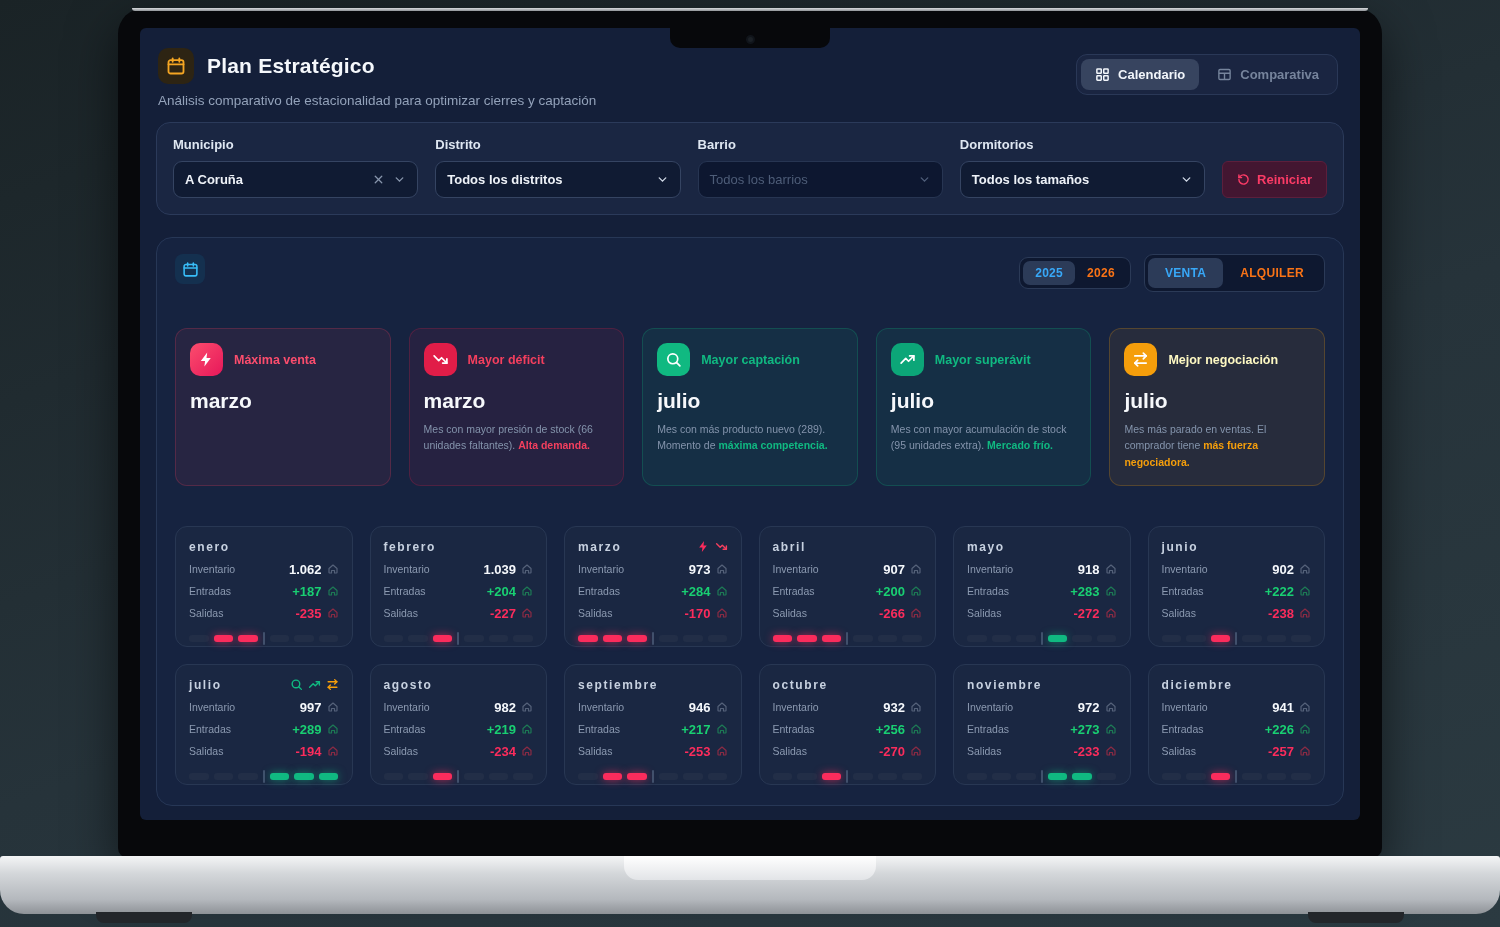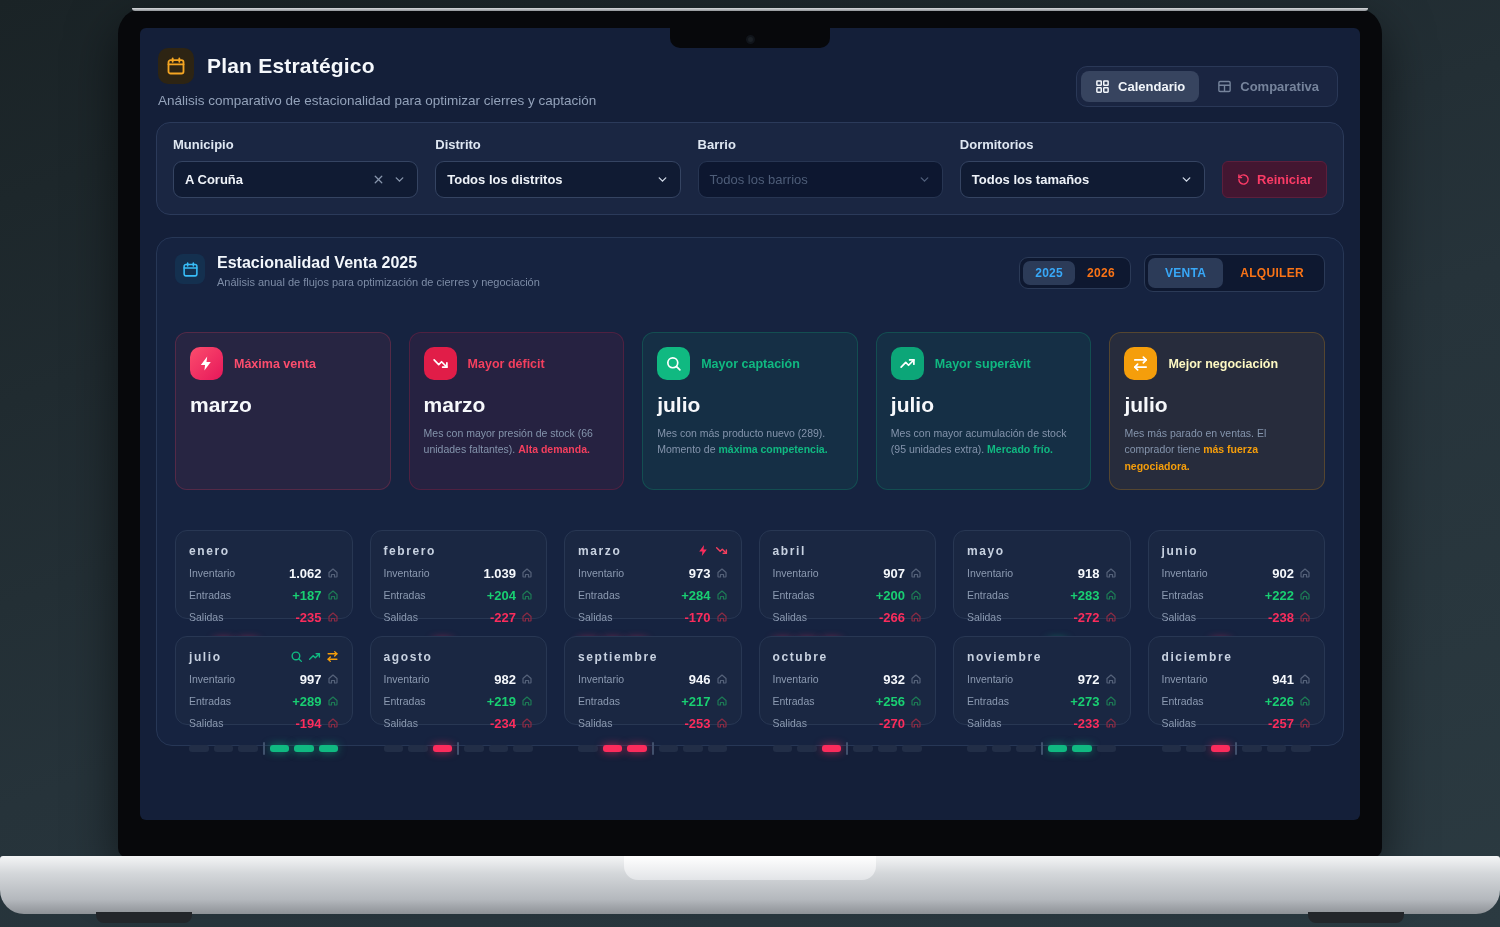--- a/index.html
+++ b/index.html
@@ -34,21 +34,21 @@
 
   
   .ui { position:absolute; inset:0; padding:14px 16px; color:#e8eef7; font-size:13px; }
   .app-header { position:relative; padding:6px 2px 0 2px; }
   .hdr-row { display:flex; align-items:center; gap:13px; }
   .hdr-ic { width:36px; height:36px; border-radius:10px; background:#2d2413;
     display:flex; align-items:center; justify-content:center; color:#f5a623; }
   .hdr-ic svg { width:20px; height:20px; }
   .app-title { font-size:21px; font-weight:700; color:#f5f8fc; letter-spacing:.2px; }
   .app-sub { margin-top:9px; font-size:13.5px; color:#93a2ba; }
-  .view-toggle { position:absolute; right:6px; top:24px; display:flex; gap:4px;
+  .view-toggle { position:absolute; right:6px; top:12px; display:flex; gap:4px;
     background:#1a2541; border:1px solid #2a3857; border-radius:11px; padding:4px; }
   .vt-btn { display:flex; align-items:center; gap:8px; padding:8px 14px; border-radius:8px;
     font-size:13px; font-weight:700; color:#76849c; cursor:pointer; }
   .vt-btn.active { background:#37445f; color:#f2f6fb; }
   .vt-btn svg { width:15px; height:15px; }
 
   
   .filter-card { margin-top:14px; background:#1a2642; border:1px solid #2b3a5a;
     border-radius:14px; padding:14px 16px 16px 16px; display:flex; gap:17px; align-items:flex-end; }
   .ffield { flex:1; }
@@ -101,21 +101,21 @@
   .hmonth { margin-top:13px; font-size:21px; font-weight:700; color:#f6f8fb; }
   .hdesc { margin-top:8px; font-size:10.5px; line-height:1.55; color:#8494ac; }
   .hdesc .em { font-weight:700; }
   .h1 .em { color:#fb4d6d; } .h2 .em { color:#f43f5e; }
   .h3 .em { color:#10b981; } .h4 .em { color:#10b981; }
   .h5 .em { color:#f59e0b; }
 
   
   .months { display:grid; grid-template-columns:repeat(6,1fr); gap:17px; margin-top:40px; }
   .mcard { background:#1a2742; border:1px solid #283753; border-radius:12px;
-    padding:12px 13px 12px 13px; height:89px; cursor:pointer; }
+    padding:12px 13px 12px 13px; height:121px; cursor:pointer; }
   .mhead { display:flex; align-items:center; justify-content:space-between; height:16px; }
   .mname { font-size:12px; font-weight:700; letter-spacing:1.6px; color:#c7d1e0; }
   .mbadges { display:flex; gap:5px; align-items:center; }
   .mbadge { display:flex; } .mbadge svg { width:13px; height:13px; }
   .mbadge.pink { color:#fb2c5c; } .mbadge.red { color:#f43f5e; }
   .mbadge.green { color:#10b981; } .mbadge.orange { color:#f59e0b; }
   .mrow { display:flex; align-items:center; margin-top:7px; }
   .mrow:first-of-type { margin-top:13px; }
   .mlabel { flex:1; font-size:10.5px; color:#8c9ab1; }
   .mval { font-size:13px; font-weight:700; }
@@ -236,24 +236,20 @@
       <div class="season-card">
         <div class="season-head">
           <div class="season-ic">
             <svg viewBox="0 0 24 24" fill="none" stroke="currentColor" stroke-width="2.2" stroke-linecap="round">
                 <rect x="3" y="5" width="18" height="16" rx="2.5"></rect>
                 <line x1="3" y1="10" x2="21" y2="10"></line>
                 <line x1="8" y1="3" x2="8" y2="7"></line>
                 <line x1="16" y1="3" x2="16" y2="7"></line>
               </svg>
           </div>
-          <div>
-            <div class="season-title">Estacionalidad Venta 2025</div>
-            <div class="season-sub">Análisis anual de flujos para optimización de cierres y negociación</div>
-          </div>
         </div>
         <div class="season-ctrls">
           <div class="seg-toggle">
             <div class="seg-btn active">2025</div>
             <div class="seg-btn">2026</div>
           </div>
           <div class="seg-toggle big">
             <div class="seg-btn active">VENTA</div>
             <div class="seg-btn">ALQUILER</div>
           </div>

